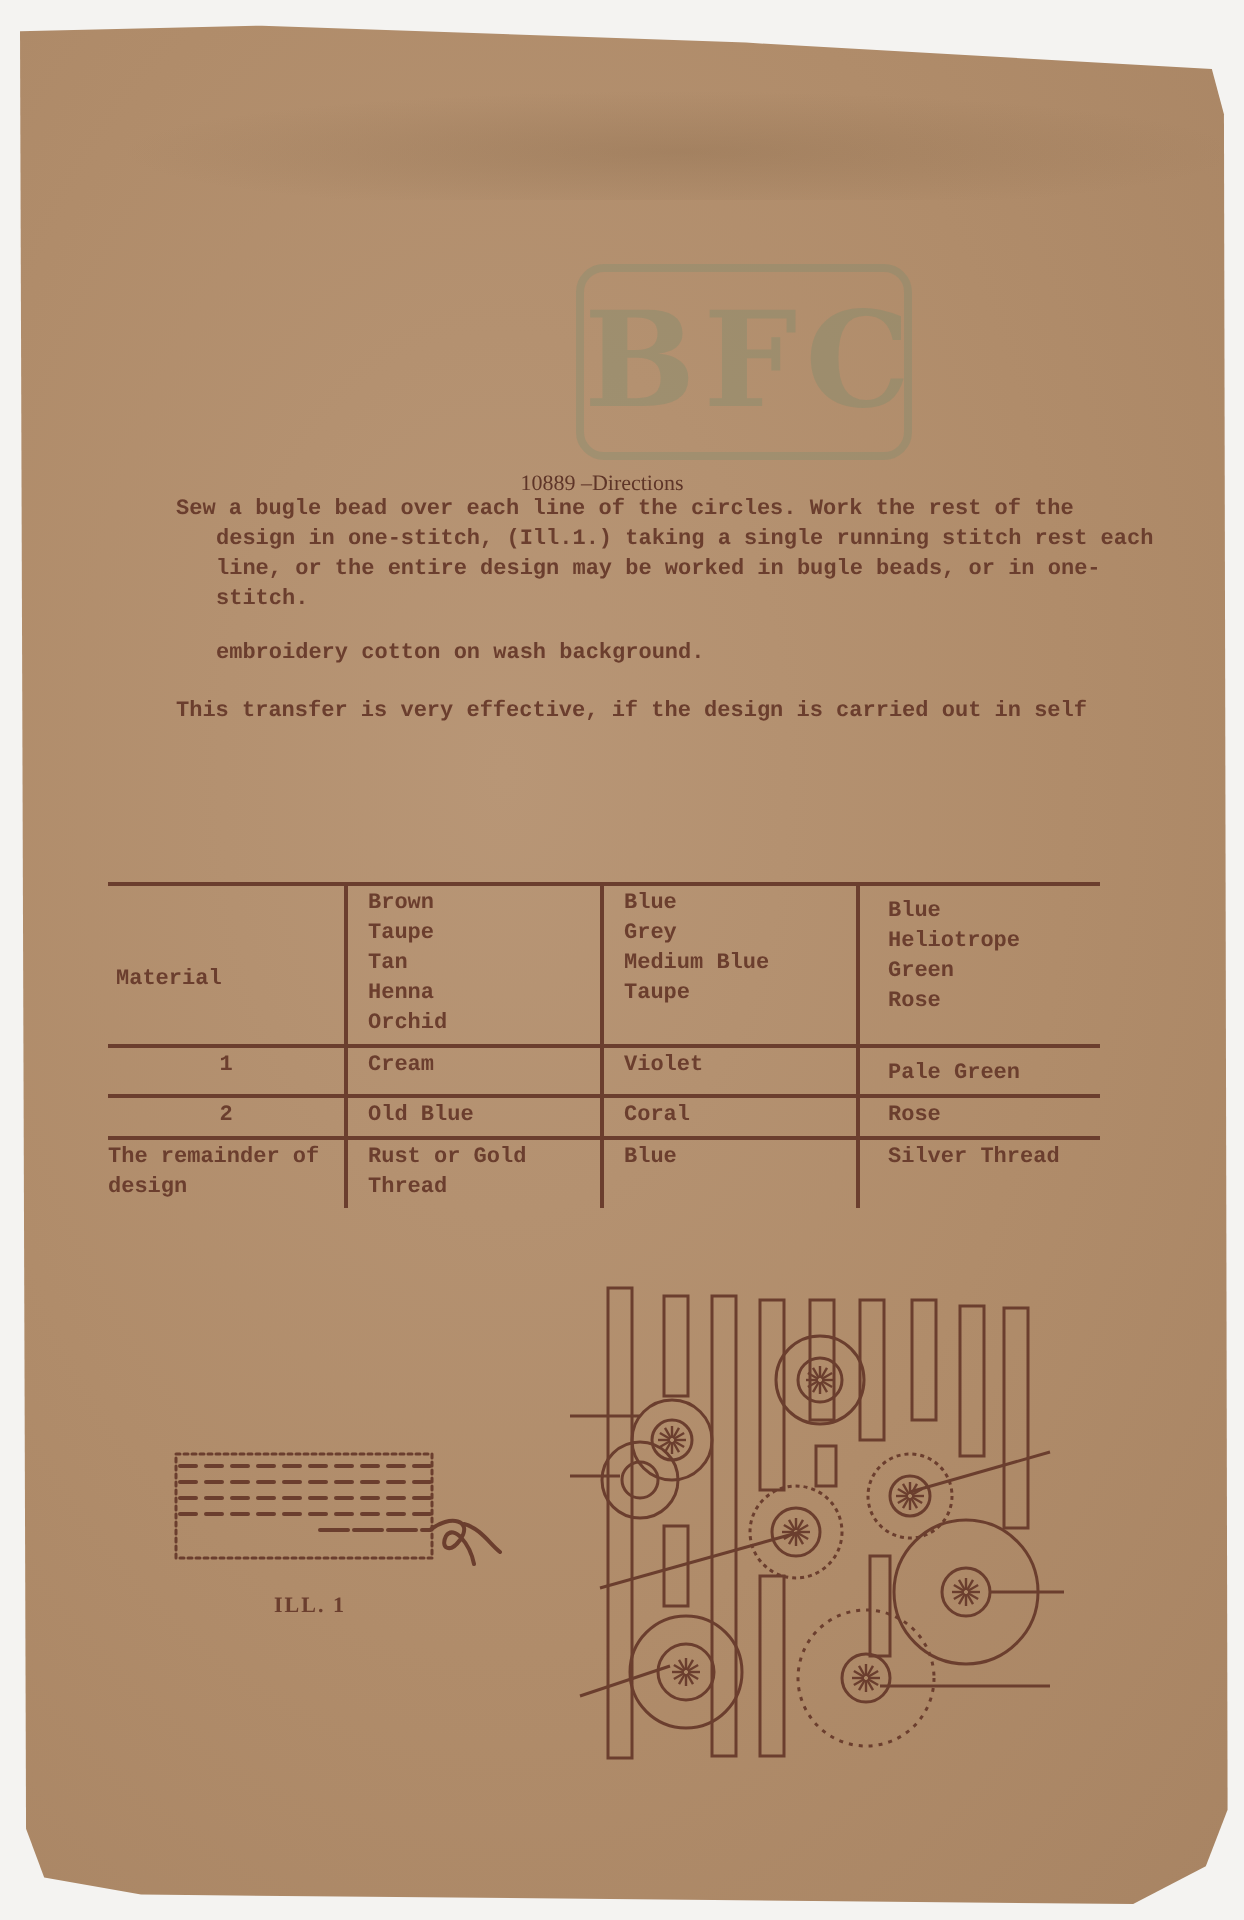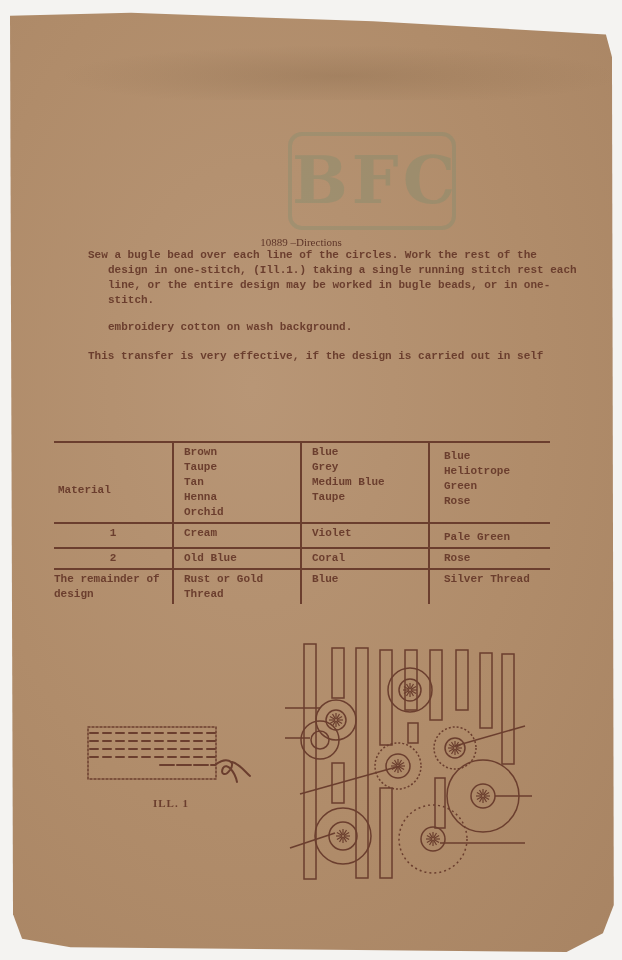--- a/index.html
+++ b/index.html
@@ -49,21 +49,21 @@
   table.chart td.lbl { width:110px;margin-top:38px; }
   table.chart td.c1 { width:112px; padding-left:10px; }
   table.chart td.c2 { width:112px; padding-left:10px; }
   table.chart td.c3 { padding-left:14px; }
   td.center { text-align:center; }
   td.mid { vertical-align:middle; }
 
   .ill1 { position:absolute; left:85px; top:722px; }
   .ill1-label {
     position:absolute; left:137px; top:797px; font-size:11px; color:#6b3e2e;
-    font-family:"Liberation Serif", serif; font-weight:bold; letter-spacing:1px;margin-left:16px;
+    font-family:"Liberation Serif", serif; font-weight:bold; letter-spacing:1px;
   }
   .ill2 { position:absolute; left:280px; top:628px; }
 </style>
 </head>
 <body>
 
 <div class="envelope"></div>
 <div class="fold"></div>
 
 <div class="stamp">BFC</div>

